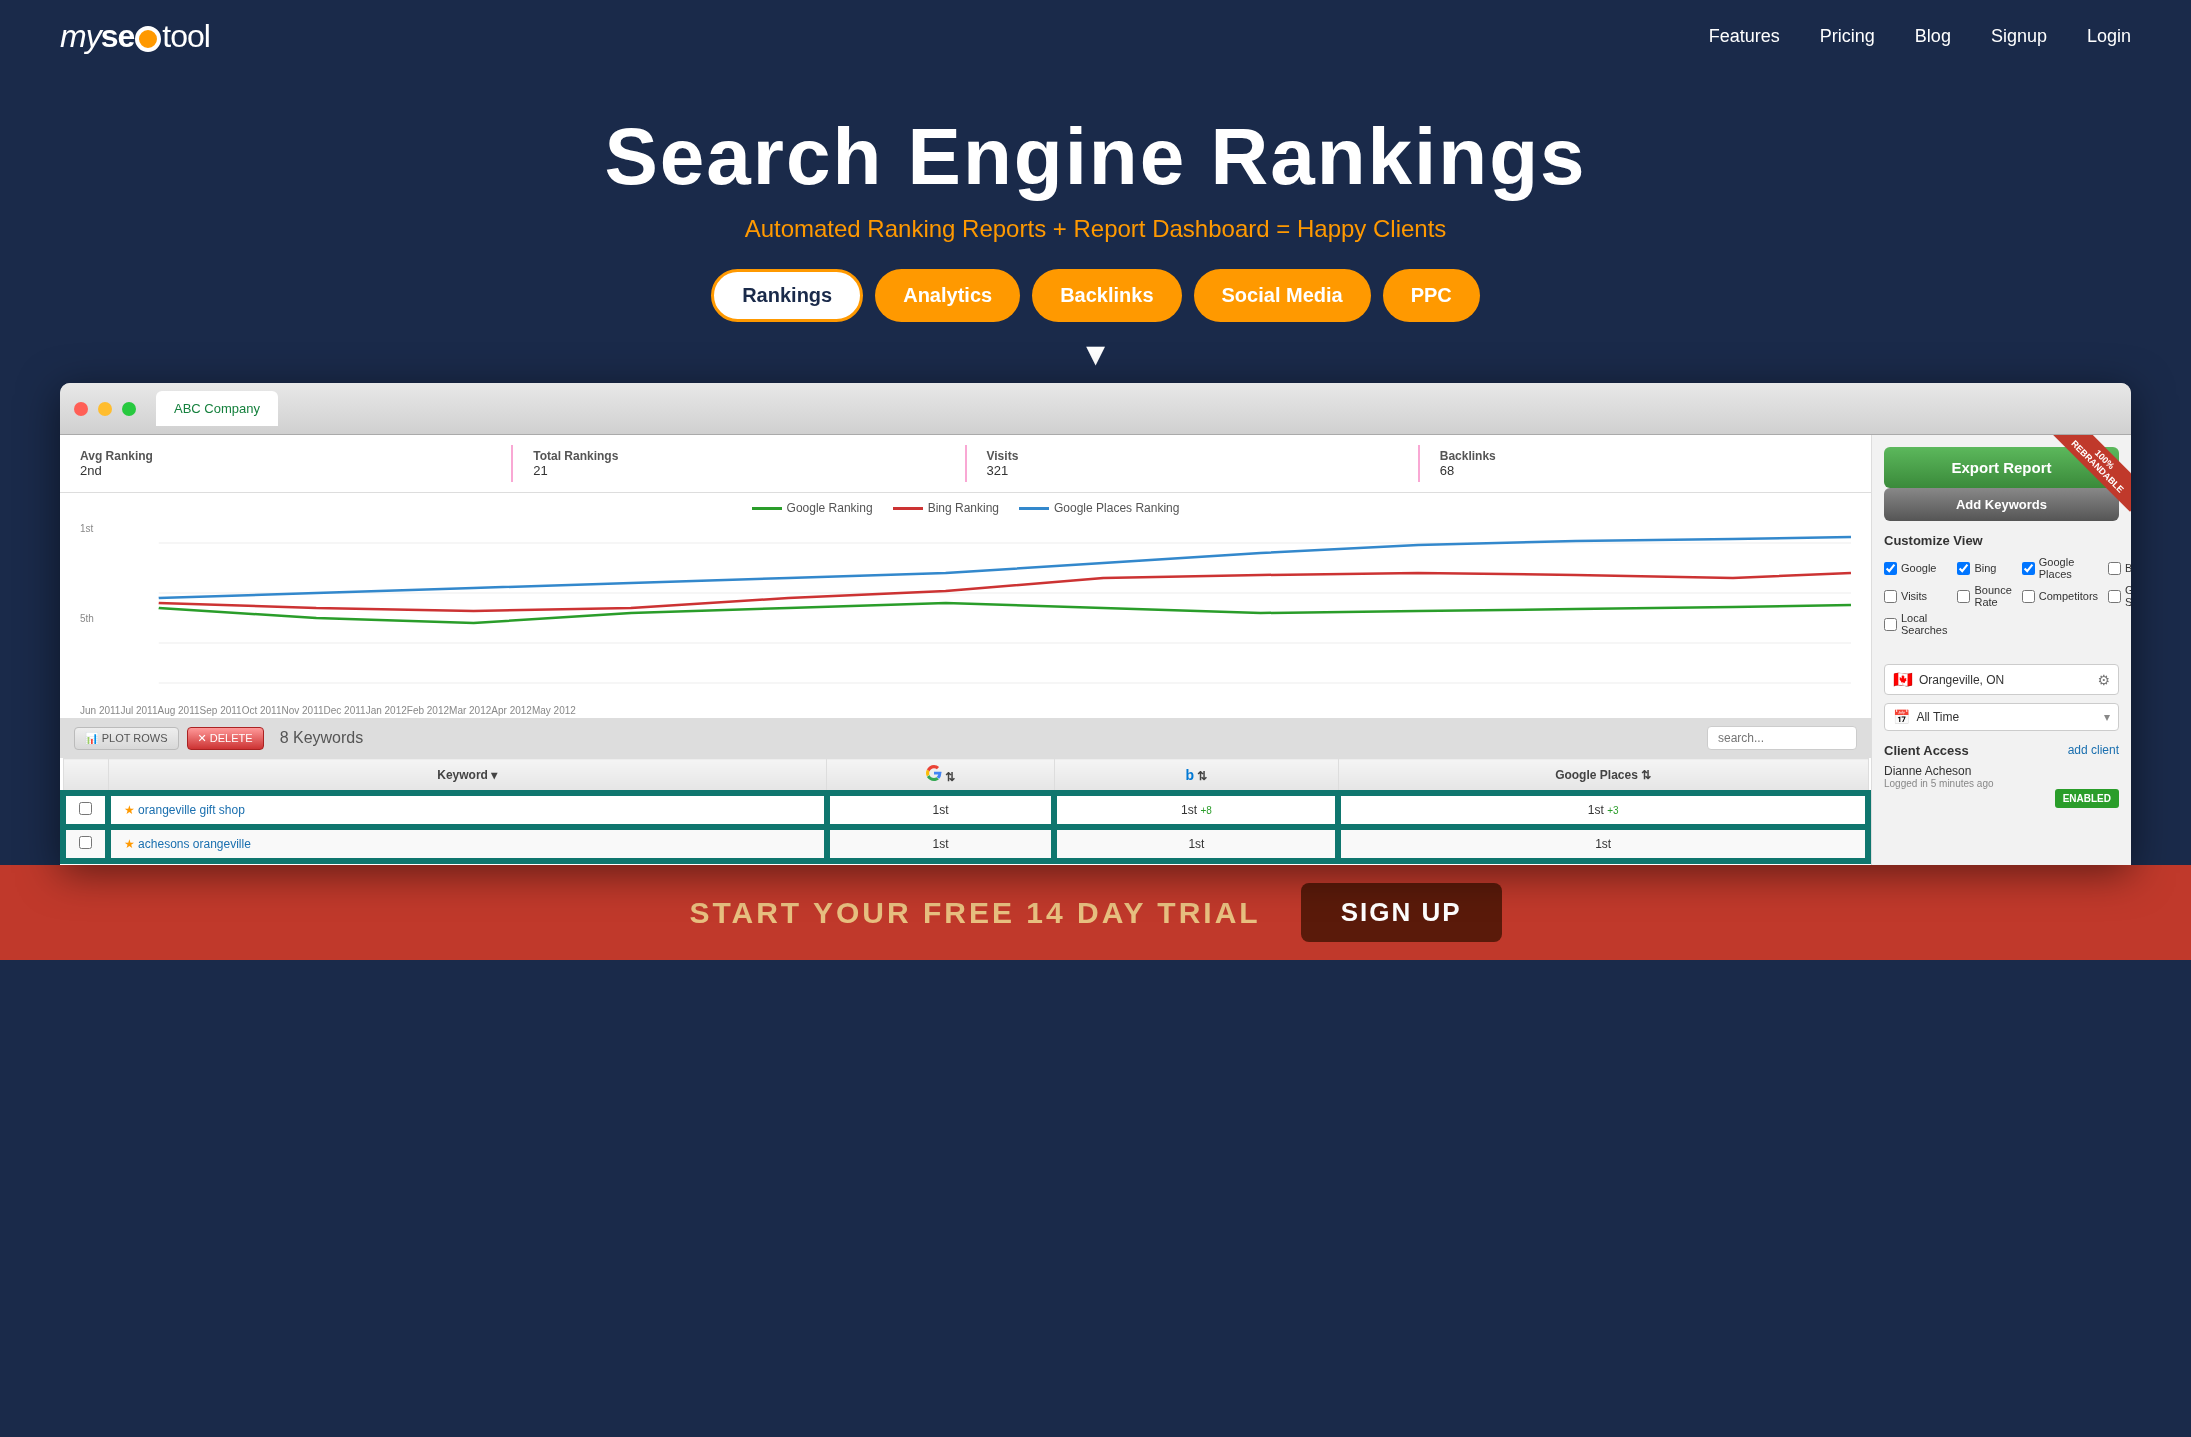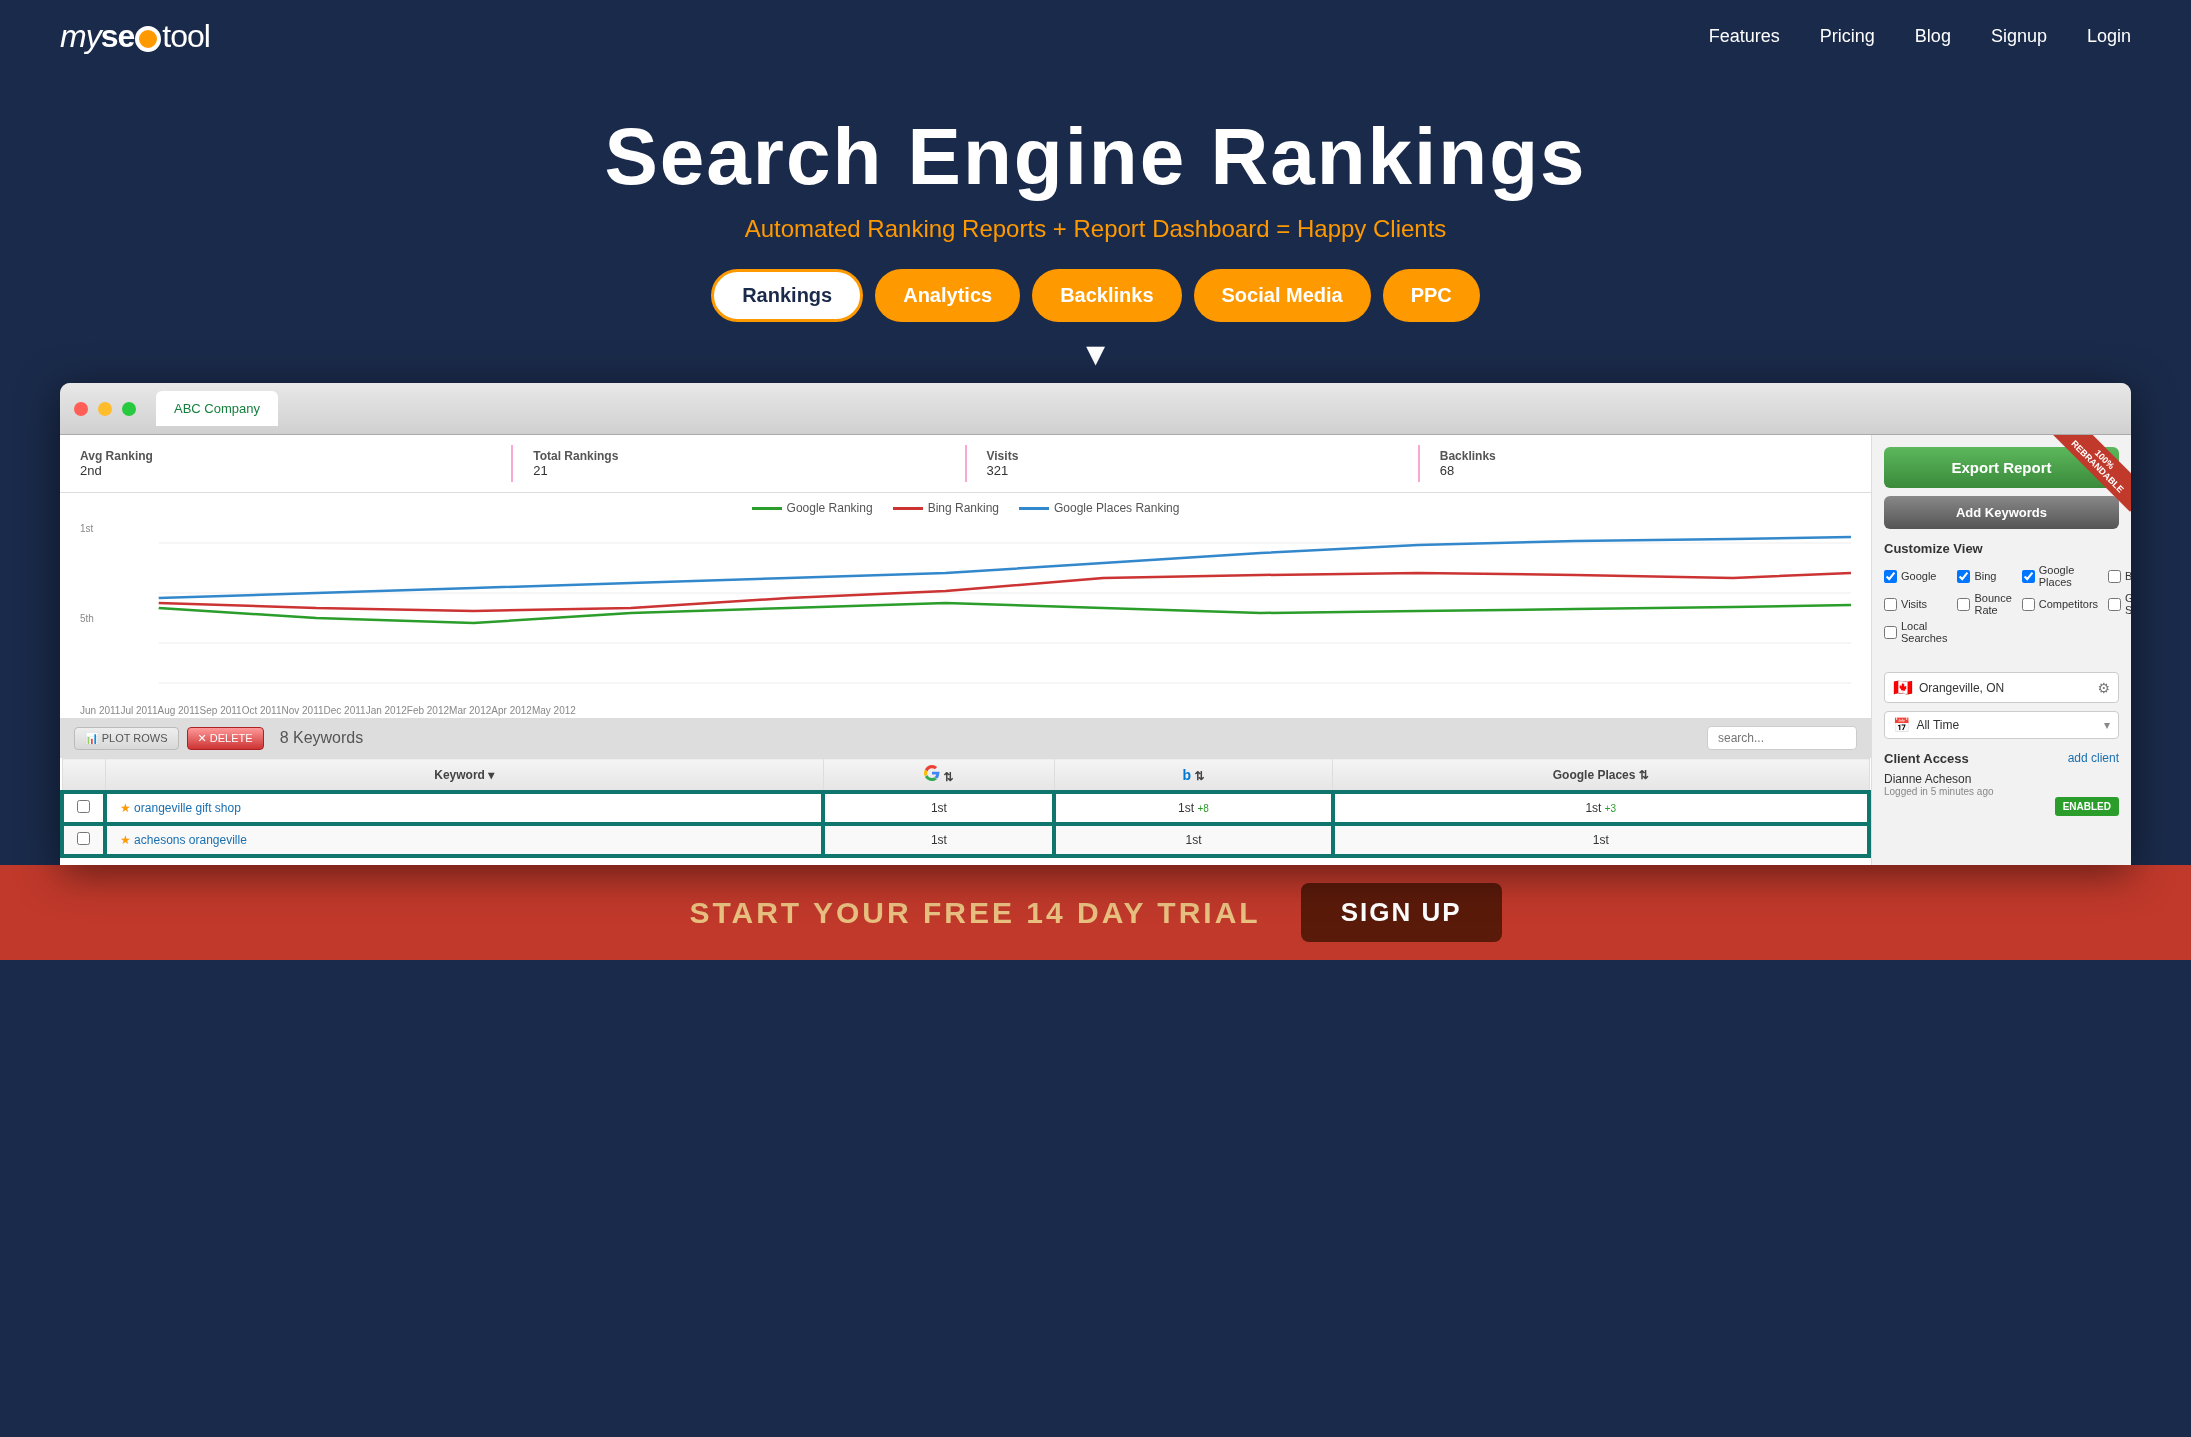--- a/index.html
+++ b/index.html
@@ -202,21 +202,21 @@
     
     .kw-table { width: 100%; border-collapse: collapse; font-size: 12px; }
     .kw-table th {
       background: linear-gradient(to bottom, #f5f5f5, #e5e5e5);
       border: 1px solid #ddd;
       padding: 6px 10px;
       color: #444;
       font-weight: 700;
     }
     .kw-table td {
-      border: 4px solid #0f766e;
+      border: 6px solid #0f766e;
       padding: 6px 13px;
       color: #333;
       text-align: center;
     }
     .kw-table td:first-child, .kw-table td:nth-child(2) { text-align: left; }
     .kw-table tr:nth-child(even) td { background: #f9f9f9; }
     .kw-name { color: #1a6faf; }
     .star { color: #f90; }
     .badge-green { color: #2a9d2a; font-size: 10px; }
 
@@ -232,21 +232,20 @@
     .export-btn {
       background: linear-gradient(to bottom, #5cb85c, #3a8a3a);
       color: white;
       font-weight: 900;
       font-size: 15px;
       width: 100%;
       padding: 12px;
       border: none;
       border-radius: 6px;
       cursor: pointer;
-      margin-bottom: 8px;
     }
     .addkw-btn {
       background: linear-gradient(to bottom, #888, #555);
       color: white;
       font-weight: 700;
       font-size: 13px;
       width: 100%;
       padding: 9px;
       border: none;
       border-radius: 6px;

